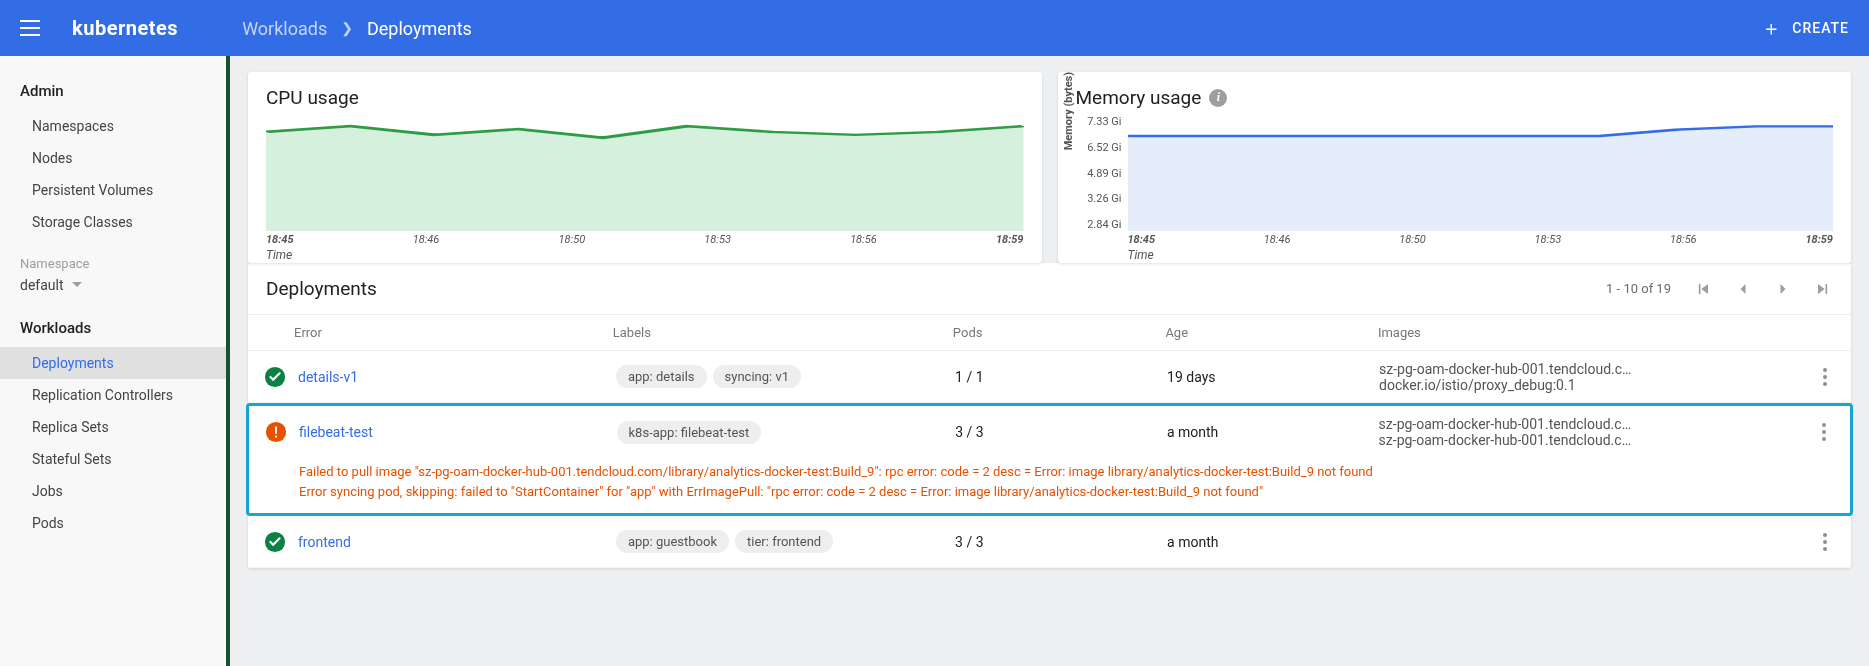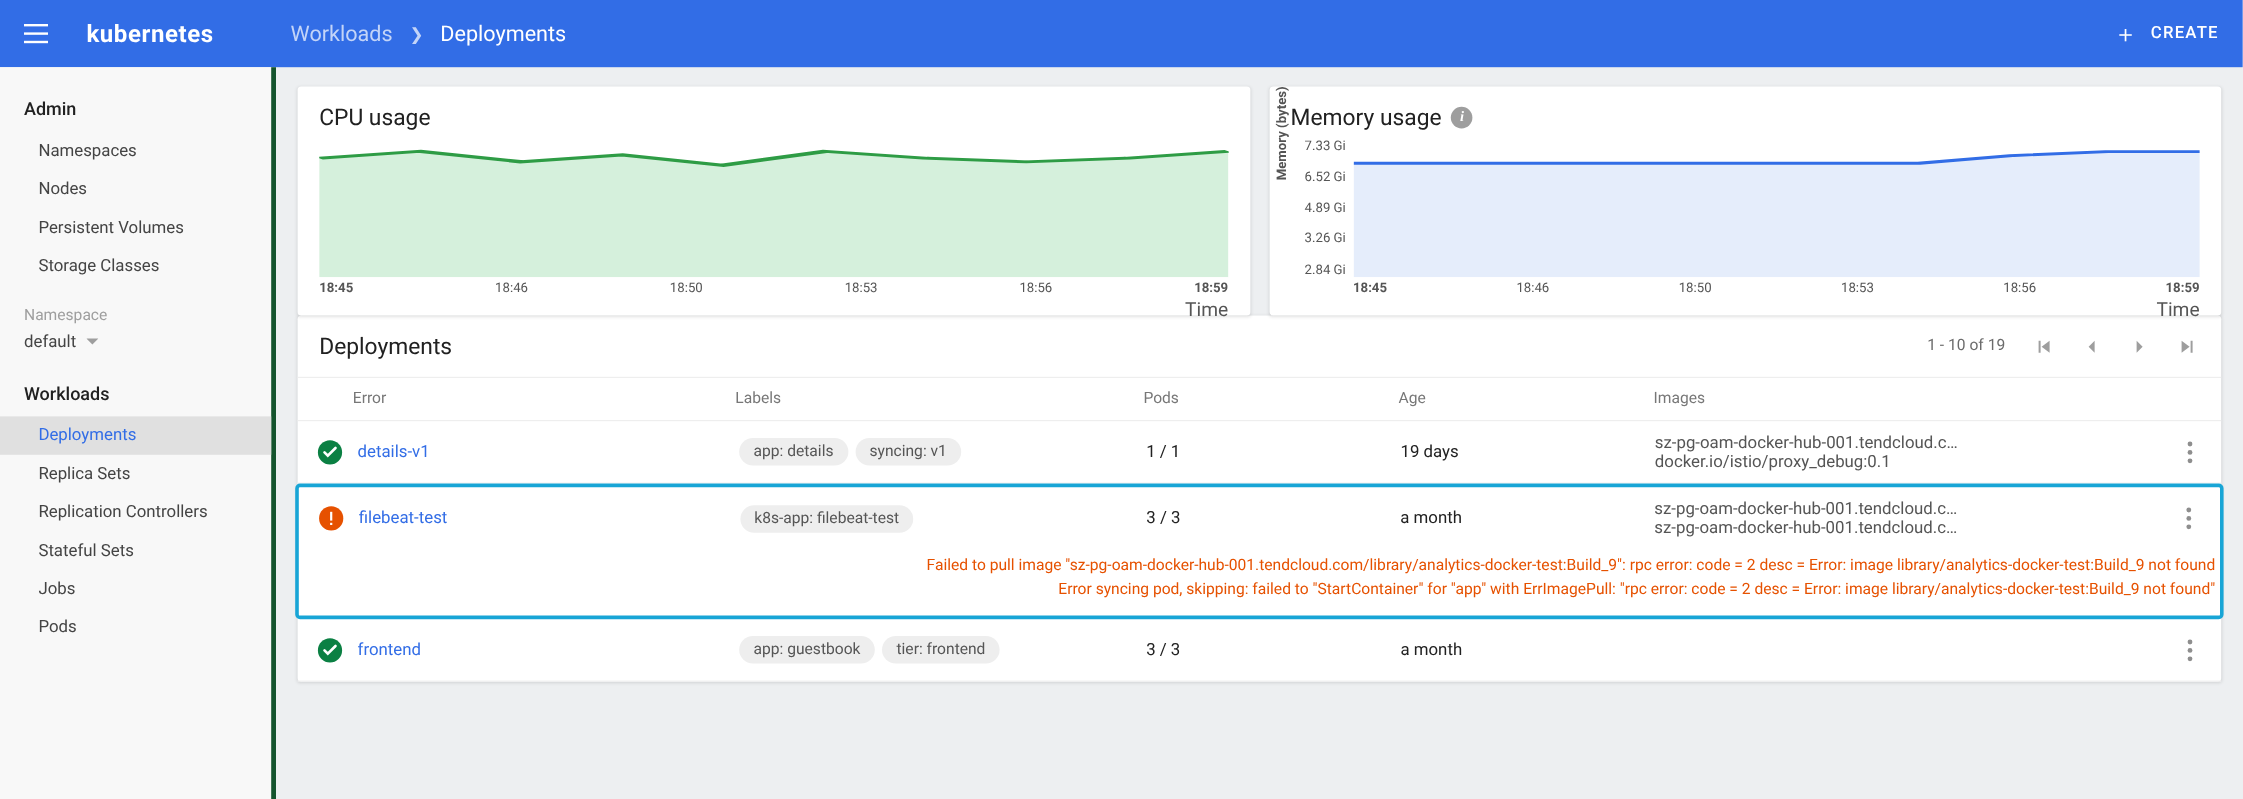--- a/index.html
+++ b/index.html
@@ -81,25 +81,25 @@
   }
   .card-title { font-size:19px; font-weight:400; margin-bottom:4px; display:flex; align-items:center; gap:8px;}
   .info-icon{width:18px;height:18px;border-radius:50%;background:#9e9e9e;color:#fff;display:inline-flex;align-items:center;justify-content:center;font-style:italic;font-family:serif;font-weight:700;font-size:12px;}
   .chart { position:relative; height:140px; display:flex;}
   .chart-y {
     width:52px; display:flex; flex-direction:column; justify-content:space-between;
     font-size:11px; color:#555; text-align:right; padding:2px 6px 22px 0;
     position:relative;
   }
   .chart-y .ylabel { position:absolute; left:-8px; top:50%; transform:rotate(-90deg) translateX(50%); transform-origin:left; font-size:11px; color:#555; white-space:nowrap;}
-  .chart-body { flex:1; position:relative; }
+  .chart-body { flex:1; position:relative;font-style:italic; }
   .chart-svg { width:100%; height:118px; display:block;}
   .chart-x { display:flex; justify-content:space-between; font-size:11px; color:#555; padding:2px 0 0;}
   .chart-x span:first-child,.chart-x span:last-child{font-weight:700;}
-  .chart-time-lbl{text-align:right;font-size:16px;color:#555;margin-top:2px;}
+  .chart-time-lbl{text-align:left;font-size:12px;color:#555;margin-top:2px;}
   .chart-y span:first-child{font-weight:700;}
   .table-card { background:#fff; border-radius:3px; box-shadow:0 1px 3px rgba(0,0,0,0.12); }
   .table-head {
     display:flex; align-items:center; padding:14px 18px; border-bottom:1px solid #eee;
   }
   .table-title{font-size:19px;font-weight:400;}
   .pager{display:flex;align-items:center;gap:22px;color:#6b6b6b;}
   .pager .count{font-size:13px;}
   .pager-icons{display:flex;gap:20px;}
   .pager-icons svg{width:20px;height:20px;fill:#9e9e9e;cursor:pointer;}
@@ -159,22 +159,22 @@
     <div class="ns-label">Namespace</div>
     <div class="ns-select">
       <span>default</span>
       <svg viewBox="0 0 10 10">
           <path d="M0 2 L5 7 L10 2 Z"></path>
         </svg>
     </div>
 
     <div class="side-section-title">Workloads</div>
     <div class="side-item active">Deployments</div>
+    <div class="side-item">Replication Controllers</div>
     <div class="side-item">Replica Sets</div>
-    <div class="side-item">Replication Controllers</div>
     <div class="side-item">Stateful Sets</div>
     <div class="side-item">Jobs</div>
     <div class="side-item">Pods</div>
   </div>
 
   <div class="content">
     <div class="cards-row">
 
       <div class="card">
         <div class="card-title">CPU usage</div>
@@ -300,21 +300,21 @@
       <div class="img-col">
                 <div>sz-pg-oam-docker-hub-001.tendcloud.com…</div>
                 <div>sz-pg-oam-docker-hub-001.tendcloud.com…</div>
               </div>
       <div class="menu-dots">
                 <span></span>
                 <span></span>
                 <span></span>
               </div>
     </div>
-    <div class="tbl-row" style="display:block;padding-top:0;text-align:right;">
+    <div class="tbl-row" style="display:block;padding-top:0;">
               <div class="error-text">Failed to pull image "sz-pg-oam-docker-hub-001.tendcloud.com/library/analytics-docker-test:Build_9": rpc error: code = 2 desc = Error: image library/analytics-docker-test:Build_9 not found<br>Error syncing pod, skipping: failed to "StartContainer" for "app" with ErrImagePull: "rpc error: code = 2 desc = Error: image library/analytics-docker-test:Build_9 not found"</div>
             </div>
   </div>
     <div class="tbl-row">
       <div class="status-icon">
               <svg viewBox="0 0 24 24">
                 <circle cx="12" cy="12" r="11" fill="#0b8043"></circle>
                 <path d="M7 12 l3 3 l7-7" stroke="#fff" stroke-width="2.4" fill="none" stroke-linecap="round"></path>
               </svg>
             </div>

